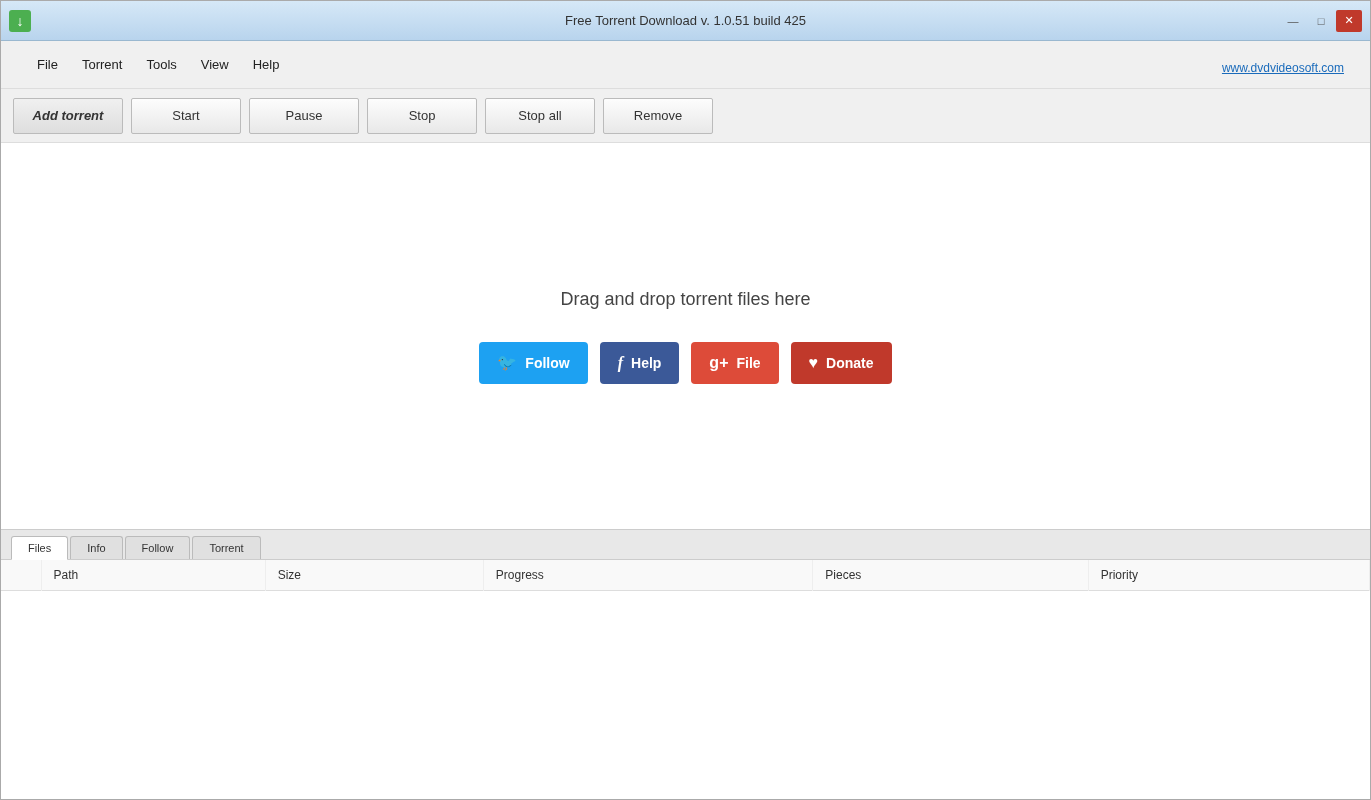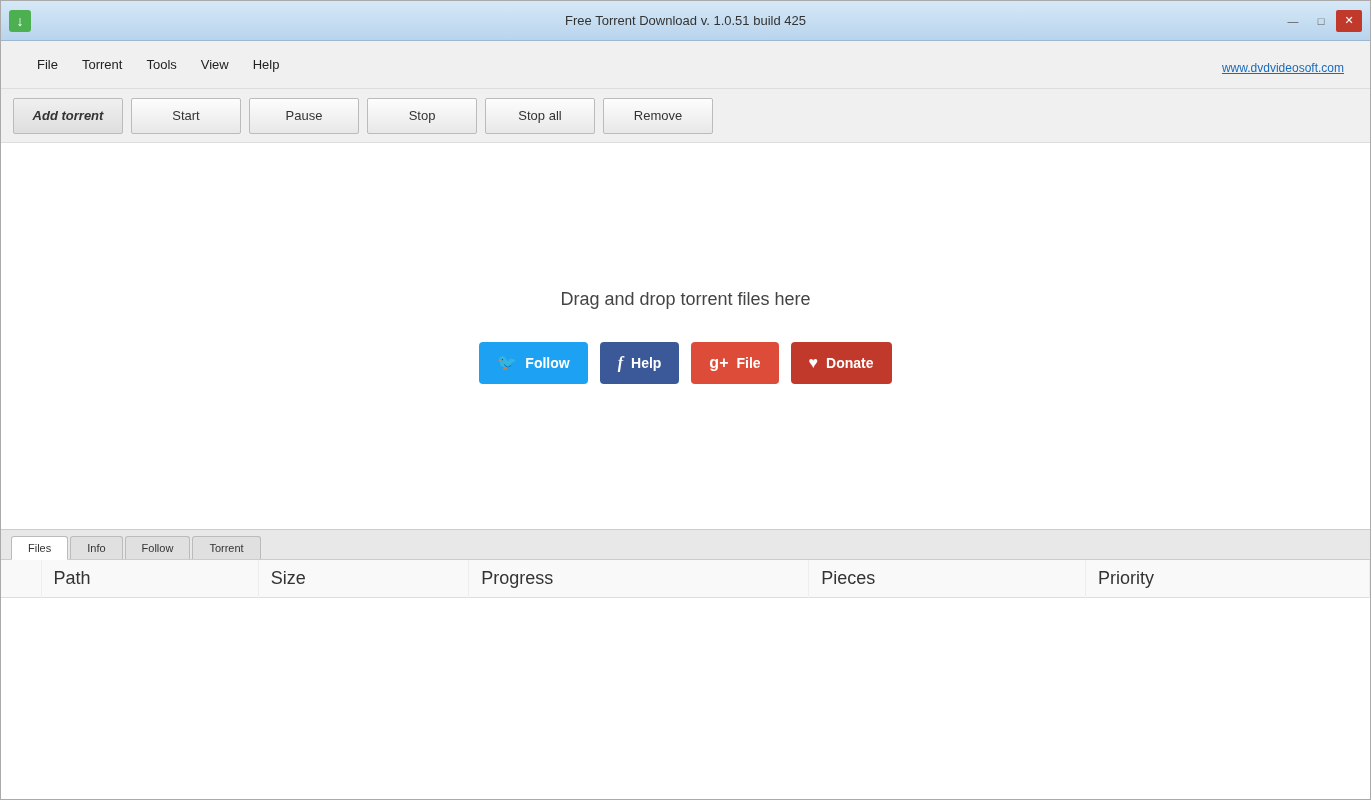--- a/index.html
+++ b/index.html
@@ -257,21 +257,21 @@
     
     .table-area {
       flex: 1;
       background: white;
       overflow: auto;
     }
 
     table {
       width: 100%;
       border-collapse: collapse;
-      font-size: 18px;
+      font-size: 12px;
     }
 
     table thead tr {
       border-bottom: 1px solid #ddd;
     }
 
     table th {
       padding: 8px 12px;
       text-align: left;
       color: #333;

